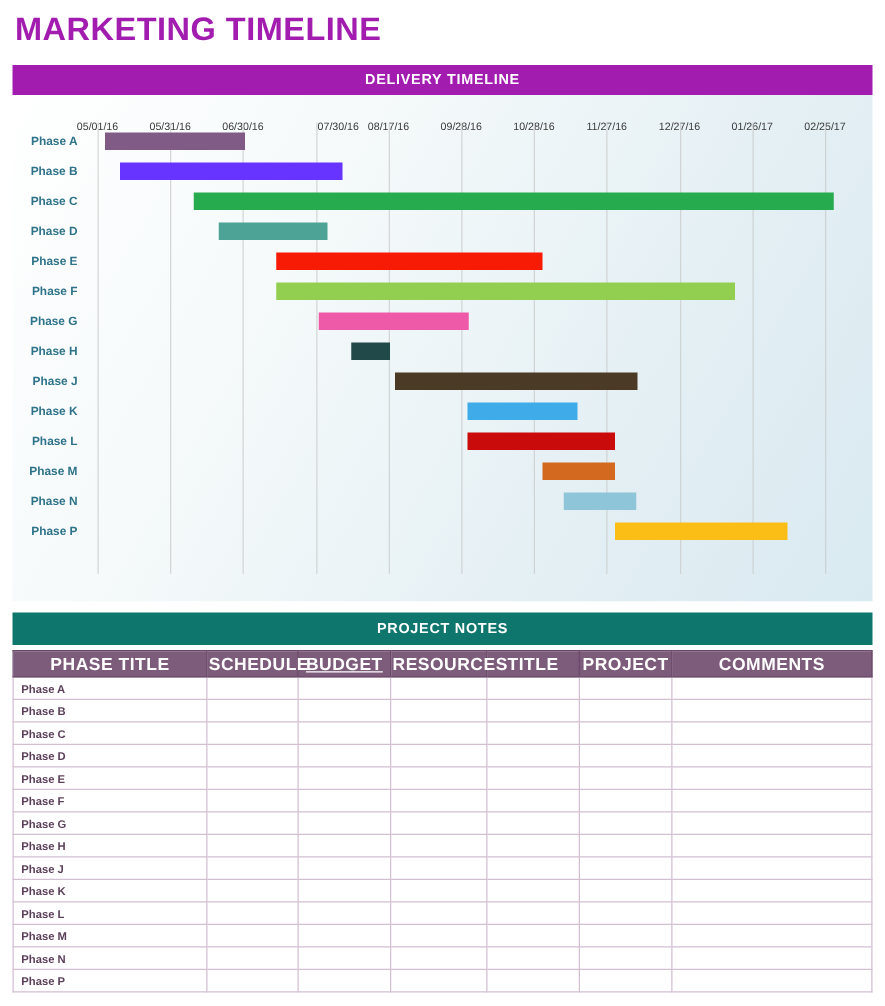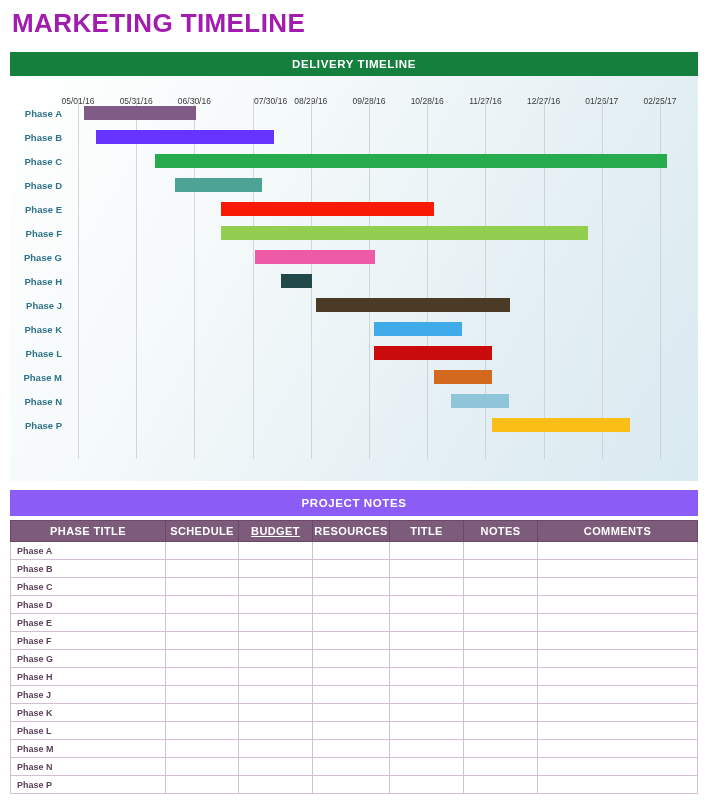--- a/index.html
+++ b/index.html
@@ -34,21 +34,21 @@
     width: 688px;
   }
   .panel-header {
     height: 24px;
     line-height: 24px;
     text-align: center;
     color: #ffffff;
     font-size: 11.5px;
     font-weight: bold;
     letter-spacing: 0.6px;
-    background: #15803d;
+    background: #a21caf;
   }
   .gantt-body {
     position: relative;
     height: 405px;
     background: linear-gradient(120deg, #ffffff 0%, #f4f9fa 35%, #e2eef3 75%, #d9eaf1 100%);
   }
 
   
   .axis {
     position: absolute;
@@ -106,32 +106,32 @@
     width: 688px;
   }
   .notes-header {
     height: 26px;
     line-height: 26px;
     text-align: center;
     color: #ffffff;
     font-size: 11.5px;
     font-weight: bold;
     letter-spacing: 0.6px;
-    background: #8b5cf6;
+    background: #0f766e;
   }
   table.notes {
     border-collapse: collapse;
     width: 688px;
     table-layout: fixed;
     margin-top: 4px;
   }
   table.notes th {
     background: #7d5c7b;
     color: #ffffff;
-    font-size: 11px;
+    font-size: 14px;
     font-weight: bold;
     letter-spacing: 0.4px;
     height: 18px;
     border: 1px solid #6b4869;
     text-align: center;
   }
   table.notes td {
     height: 17px;
     border: 1px solid #d3bfd2;
     font-size: 9px;
@@ -153,21 +153,21 @@
 
   <div class="panel-header">DELIVERY TIMELINE</div>
 
   <div class="gantt-body">
 
     <div class="axis" id="axis-ticks">
         <span class="tick-label" style="left: 68px;">05/01/16</span>
         <span class="tick-label" style="left: 126.2px;">05/31/16</span>
         <span class="tick-label" style="left: 184.4px;">06/30/16</span>
         <span class="tick-label" style="left: 242.6px; padding-left: 36px;">07/30/16</span>
-        <span class="tick-label" style="left: 300.8px;">08/29/16</span>
+        <span class="tick-label" style="left: 300.8px;">08/17/16</span>
         <span class="tick-label" style="left: 359px;">09/28/16</span>
         <span class="tick-label" style="left: 417.2px;">10/28/16</span>
         <span class="tick-label" style="left: 475.4px;">11/27/16</span>
         <span class="tick-label" style="left: 533.6px;">12/27/16</span>
         <span class="tick-label" style="left: 591.8px;">01/26/17</span>
         <span class="tick-label" style="left: 650px; text-align: center;">02/25/17</span>
       </div>
 
     <div class="plot" id="plot-area">
         <div class="gridline" style="left: 68px;"></div>
@@ -219,21 +219,21 @@
   <div class="notes-header">PROJECT NOTES</div>
 
   <table class="notes">
     <thead>
       <tr id="notes-head-row">
           <th style="width: 152px;">PHASE TITLE</th>
           <th style="width: 70px;">SCHEDULE</th>
           <th style="width: 71px; text-decoration: underline;">BUDGET</th>
           <th style="width: 74px;">RESOURCES</th>
           <th style="width: 71px;">TITLE</th>
-          <th style="width: 71px;">NOTES</th>
+          <th style="width: 71px;">PROJECT</th>
           <th style="width: auto;">COMMENTS</th>
         </tr>
     </thead>
     <tbody id="notes-body">
         <tr>
           <td>Phase A</td>
           <td class="empty-cell"></td>
           <td class="empty-cell"></td>
           <td class="empty-cell"></td>
           <td class="empty-cell"></td>

